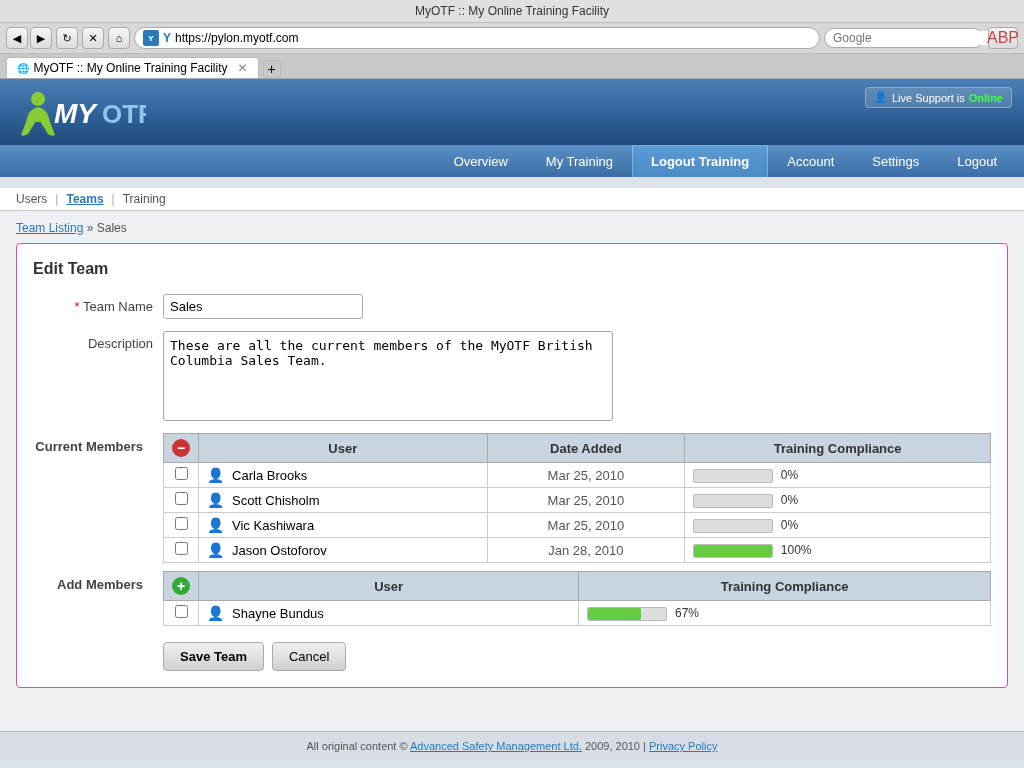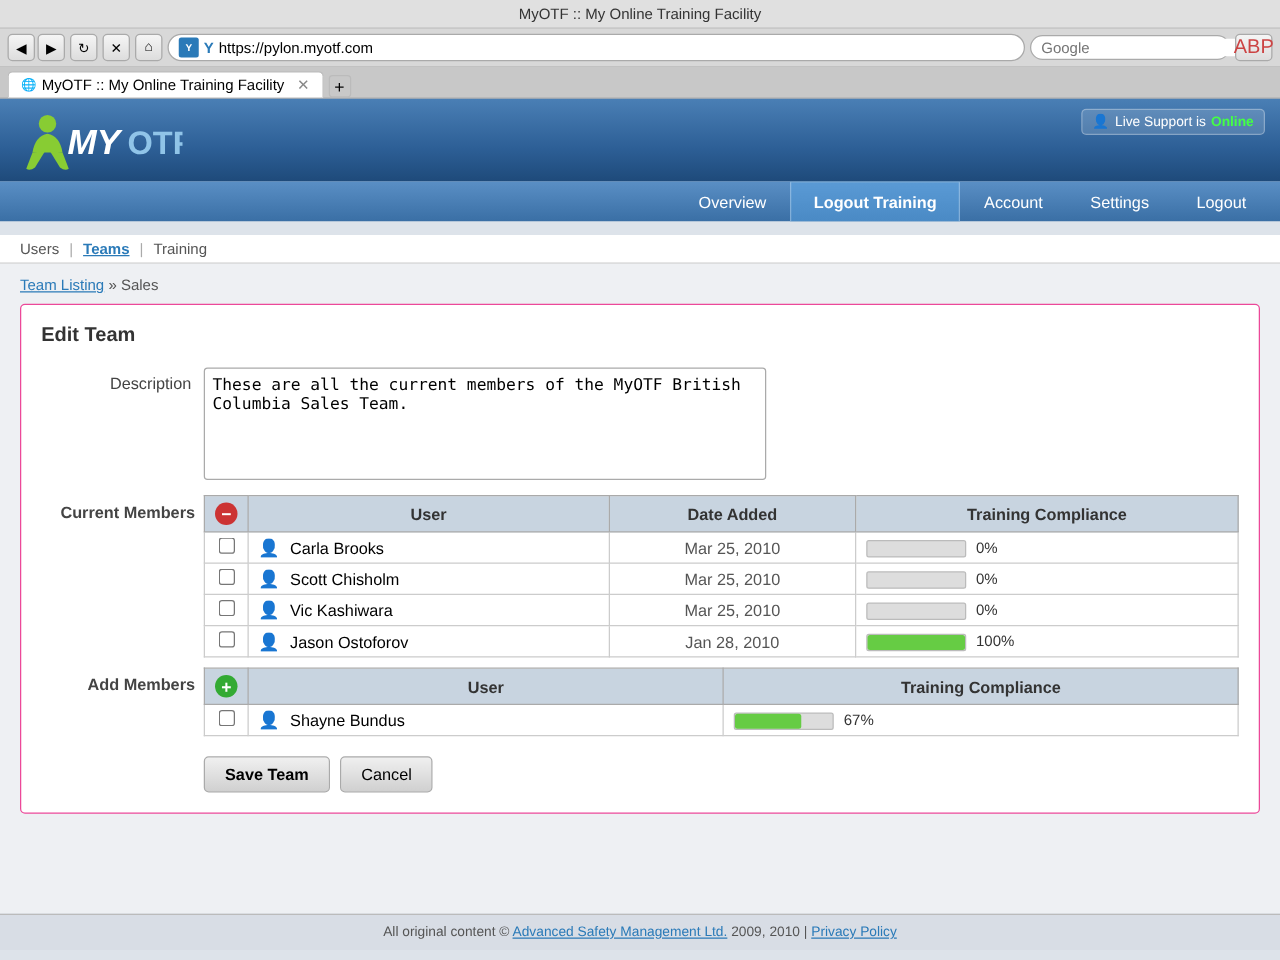--- a/index.html
+++ b/index.html
@@ -45,21 +45,21 @@
     .edit-team-title { font-size: 16px; font-weight: bold; color: #333; margin-bottom: 16px; }
 
     .form-row { display: flex; align-items: flex-start; margin-bottom: 12px; }
     .form-label { width: 130px; text-align: right; padding-right: 10px; padding-top: 5px; font-size: 13px; color: #444; flex-shrink: 0; }
     .required-star { color: red; }
     .form-input { border: 1px solid #aaa; border-radius: 3px; padding: 4px 6px; font-size: 13px; width: 200px; }
     .form-textarea { border: 1px solid #aaa; border-radius: 3px; padding: 6px; font-size: 13px; width: 450px; height: 90px; resize: none; }
 
     
     .members-section { display: flex; align-items: flex-start; margin-bottom: 8px; }
-    .section-label { width: 130px; text-align: right; padding-right: 7px; padding-top: 6px; font-size: 13px; color: #444; flex-shrink: 0; font-weight: bold; }
+    .section-label { width: 130px; text-align: right; padding-right: 20px; padding-top: 6px; font-size: 13px; color: #444; flex-shrink: 0; font-weight: bold; }
 
     .members-table { flex: 1; border-collapse: collapse; font-size: 13px; }
     .members-table th { background: #c8d4e0; padding: 5px 8px; text-align: center; font-weight: bold; color: #333; border: 1px solid #aaa; }
     .members-table th.user-col { text-align: center; }
     .members-table td { border: 1px solid #ccc; padding: 4px 8px; background: white; }
 
     .remove-btn { width: 18px; height: 18px; background: #cc3333; border-radius: 50%; color: white; display: inline-flex; align-items: center; justify-content: center; font-size: 14px; font-weight: bold; cursor: pointer; line-height: 1; }
     .add-btn { width: 18px; height: 18px; background: #33aa33; border-radius: 50%; color: white; display: inline-flex; align-items: center; justify-content: center; font-size: 14px; font-weight: bold; cursor: pointer; line-height: 1; }
 
     .user-icon { color: #4a7ab8; margin-right: 4px; font-size: 14px; }
@@ -133,20 +133,21 @@
   </div>
   <div class="live-support">
     <span>👤</span>
     <span>Live Support is</span>
     <span class="online-dot">Online</span>
   </div>
 </div>
 
 <div class="main-nav">
   <div class="main-nav-item">Overview</div>
+  <div class="main-nav-item">My Training</div>
   <div class="main-nav-item active">Logout Training</div>
   <div class="main-nav-item">Account</div>
   <div class="main-nav-item">Settings</div>
   <div class="main-nav-item">Logout</div>
 </div>
 
 <div class="sub-nav">
   <a href="#" class="sub-nav-link">Users</a>
   <span class="sub-nav-sep">|</span>
   <a href="#" class="sub-nav-link active" style="color:#2a7ab8;font-weight:bold;">Teams</a>
@@ -157,20 +158,27 @@
 <div class="content-area">
   <div class="breadcrumb">
     <a href="#">Team Listing</a>
     »
     <span>Sales</span>
   </div>
 
   <div class="edit-team-box">
     <div class="edit-team-title">Edit Team</div>
 
+    <div class="form-row">
+      <div class="form-label">
+        <span class="required-star">*</span>
+        <span>Team Name</span>
+      </div>
+      <input class="form-input" type="text" value="Sales" style="">
+    </div>
 
     <div class="form-row">
       <div class="form-label">Description</div>
       <textarea class="form-textarea" style="">These are all the current members of the MyOTF British Columbia Sales Team.</textarea>
     </div>
 
     <div class="members-section">
       <div class="section-label">Current Members</div>
       <table class="members-table">
         <thead>

